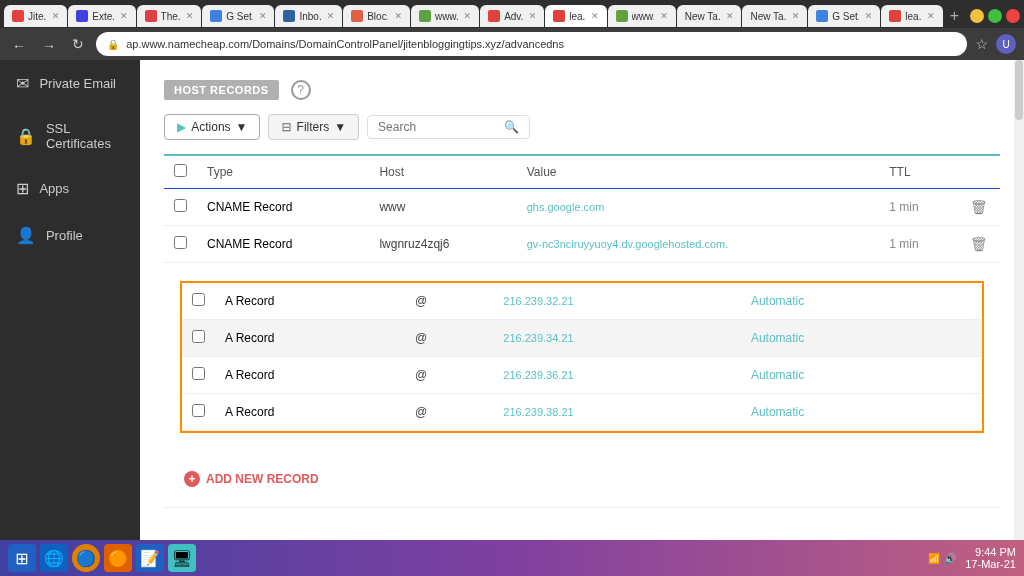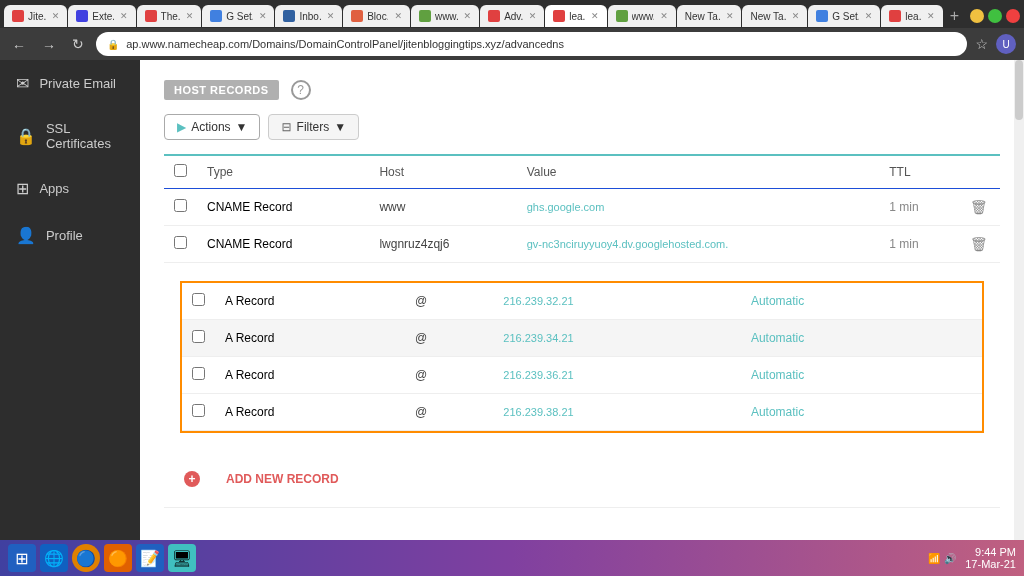--- a/index.html
+++ b/index.html
@@ -54,21 +54,21 @@
     .dns-table td { padding: 10px 10px; font-size: 12px; color: #444; border-bottom: 1px solid #eee; vertical-align: middle; }
     .type-link { color: #000000; text-decoration: none; }
     .value-text { color: #5bc0c0; font-size: 11px; }
     .ttl-text { color: #888; font-size: 12px; }
     .ttl-auto { color: #5bc0c0; font-size: 12px; }
     .checkbox { width: 13px; height: 13px; cursor: pointer; }
     .delete-icon { color: #888; cursor: pointer; font-size: 14px; }
 
     
     .add-record-row { padding: 10px 10px; display: flex; align-items: center; gap: 6px; cursor: pointer; }
-    .add-record-btn { color: #e05a5a; font-size: 12px; font-weight: bold; display: flex; align-items: center; gap: 5px; margin-left: 20px; }
+    .add-record-btn { color: #e05a5a; font-size: 12px; font-weight: bold; display: flex; align-items: center; gap: 5px; }
     .add-icon { width: 16px; height: 16px; border-radius: 50%; background: #e05a5a; color: white; display: flex; align-items: center; justify-content: center; font-size: 12px; font-weight: bold; }
 
     
     .scrollbar-track { position: absolute; right: 0; top: 0; width: 10px; height: 100%; background: #f0f0f0; }
     .scrollbar-thumb { width: 8px; background: #ccc; border-radius: 4px; position: absolute; top: 0; left: 1px; height: 60px; }
 
     
     .taskbar { background: linear-gradient(to right, #4040a0, #8040a0, #c06080); height: 36px; display: flex; align-items: center; justify-content: space-between; padding: 0 8px; flex-shrink: 0; }
     .taskbar-left { display: flex; align-items: center; gap: 4px; }
     .taskbar-app { width: 28px; height: 28px; border-radius: 4px; display: flex; align-items: center; justify-content: center; font-size: 16px; cursor: pointer; }
@@ -210,20 +210,24 @@
       <button class="btn btn-primary">
         <span style="color:#5bc0c0;">▶</span>
         <span>Actions</span>
         <span>▼</span>
       </button>
       <button class="btn">
         <span style="color:#666;">⊟</span>
         <span>Filters</span>
         <span>▼</span>
       </button>
+      <div class="search-box">
+        <input type="text" placeholder="Search" style="">
+        <span class="search-icon">🔍</span>
+      </div>
     </div>
 
     <hr class="divider">
 
     <table class="dns-table">
       <thead>
         <tr>
           <th style="width:30px;"><input type="checkbox" class="checkbox" style=""></th>
           <th>Type</th>
           <th>Host</th>

